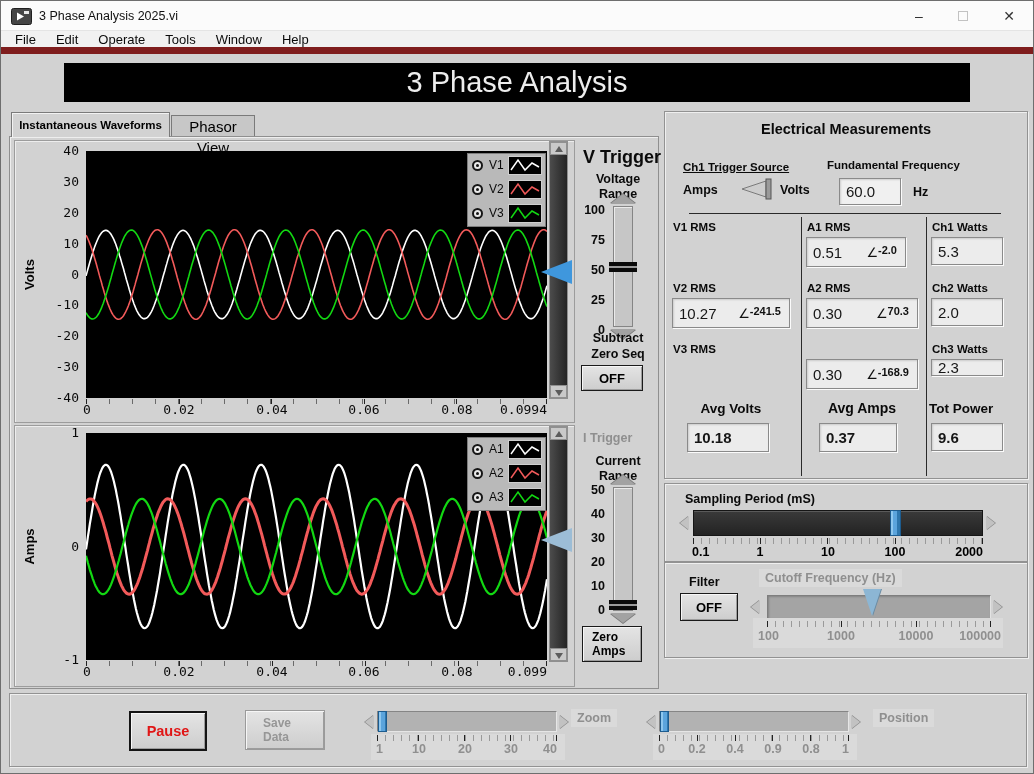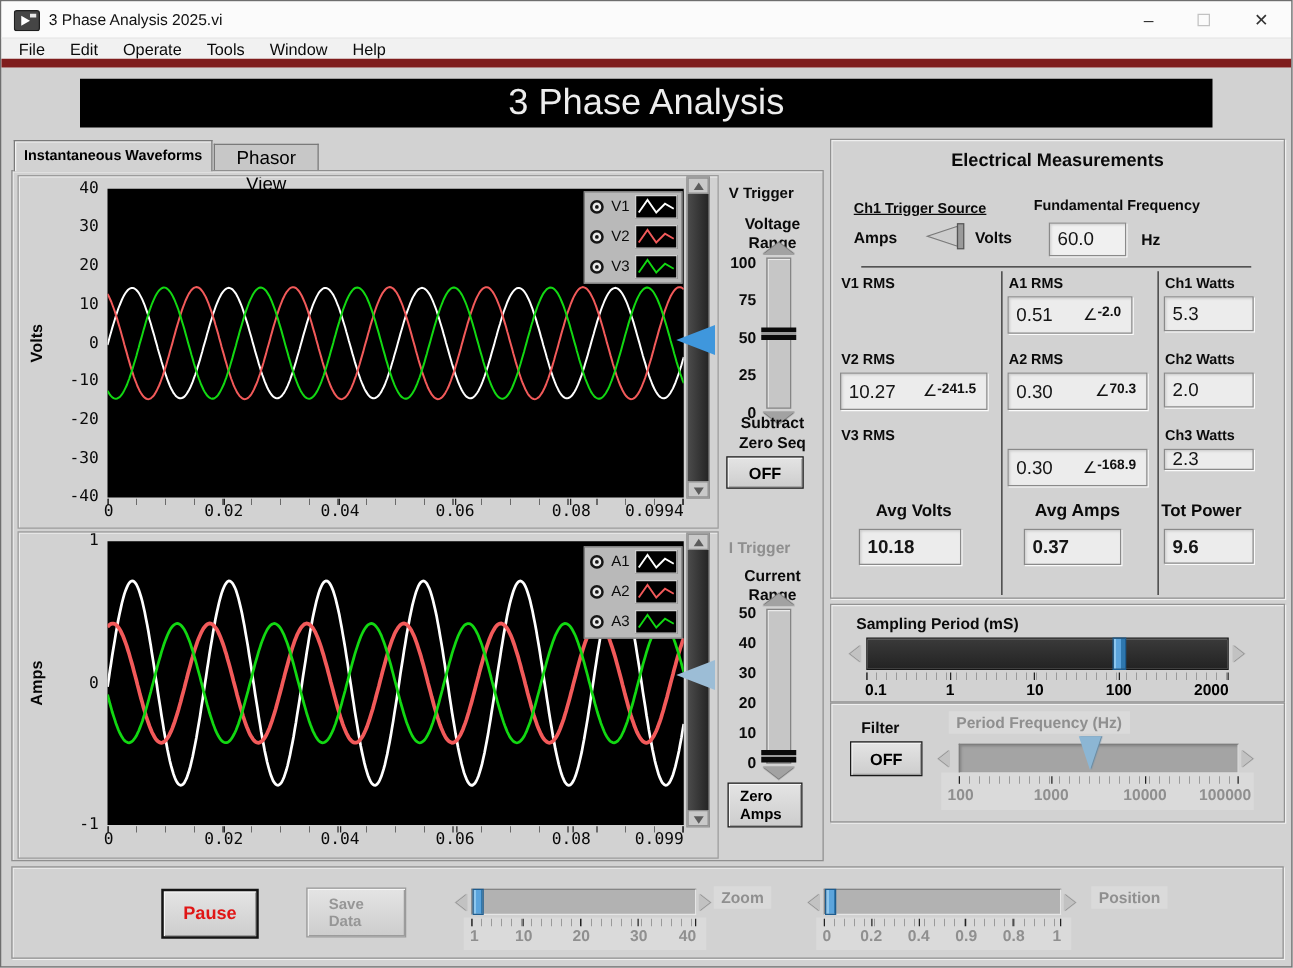--- a/index.html
+++ b/index.html
@@ -183,21 +183,21 @@
   <div class="abs sbar" style="left:548px;top:140px;height:258px;z-index:4">
     <span class="sb-btn" style="top:0">
         <span class="tri-up-s"></span>
       </span>
     <span class="sb-btn" style="bottom:0">
         <span class="tri-dn-s"></span>
       </span>
   </div>
   <div class="abs trig" style="left:540px;top:259px;border-right:31px solid #3f97dd"></div>
 
-  <div class="abs lbl" style="left:582px;top:146px;font-size:12px;z-index:3">V Trigger</div>
+  <div class="abs lbl" style="left:582px;top:146px;font-size:18px;z-index:3">V Trigger</div>
   <div class="abs lbl" style="left:586px;top:171px;width:62px;text-align:center;font-size:12.5px;line-height:15px;z-index:3">Voltage Range</div>
   <div class="abs lbl rlabel" style="left:578px;top:202px;z-index:3">100</div>
   <div class="abs lbl rlabel" style="left:578px;top:232px;z-index:3">75</div>
   <div class="abs lbl rlabel" style="left:578px;top:262px;z-index:3">50</div>
   <div class="abs lbl rlabel" style="left:578px;top:292px;z-index:3">25</div>
   <div class="abs lbl rlabel" style="left:578px;top:322px;z-index:3">0</div>
   <div class="abs tri-up" style="left:609px;top:193px;z-index:3"></div>
   <div class="abs vtrack" style="left:612px;top:205px;height:121px;z-index:3"></div>
   <div class="abs vhandle" style="left:608px;top:261px;z-index:4"></div>
   <div class="abs tri-dn" style="left:609px;top:328px;z-index:3"></div>
@@ -375,21 +375,21 @@
   <div class="abs scale-lbl" style="left:691px;top:544px">0.1</div>
   <div class="abs scale-lbl" style="left:729px;top:544px;width:60px;text-align:center">1</div>
   <div class="abs scale-lbl" style="left:797px;top:544px;width:60px;text-align:center">10</div>
   <div class="abs scale-lbl" style="left:864px;top:544px;width:60px;text-align:center">100</div>
   <div class="abs scale-lbl" style="left:922px;top:544px;width:60px;text-align:right">2000</div>
 
   <div class="abs panel" style="left:663px;top:561px;width:364px;height:96px"></div>
   <div class="abs lbl" style="left:688px;top:574px;font-size:12.5px">Filter</div>
   <div class="abs btn" style="left:679px;top:592px;width:58px;height:28px;font-weight:bold;font-size:13px">OFF</div>
 
-  <div class="abs chip scale-lbl gray" style="left:758px;top:568px;padding:2px 6px">Period Frequency (Hz)</div>
+  <div class="abs chip scale-lbl gray" style="left:758px;top:568px;padding:2px 6px">Cutoff Frequency (Hz)</div>
   <div class="abs arr-l" style="left:750px;top:599px"></div>
   <div class="abs htrack-gray" style="left:766px;top:594px;width:224px"></div>
   <div class="abs tri-cutoff" style="left:862px;top:588px"></div>
   <div class="abs arr-r" style="left:992px;top:599px"></div>
   <div class="abs chip" style="left:752px;top:617px;width:250px;height:30px"></div>
   <div class="abs tickstrip-f" style="left:766px;top:620px;width:224px;height:6px">
       <span class="tickmark" style="left: 0px;"></span>
       <span class="tickmark" style="left: 74.3px;"></span>
       <span class="tickmark" style="left: 148.7px;"></span>
       <span class="tickmark" style="left: 223px;"></span>

